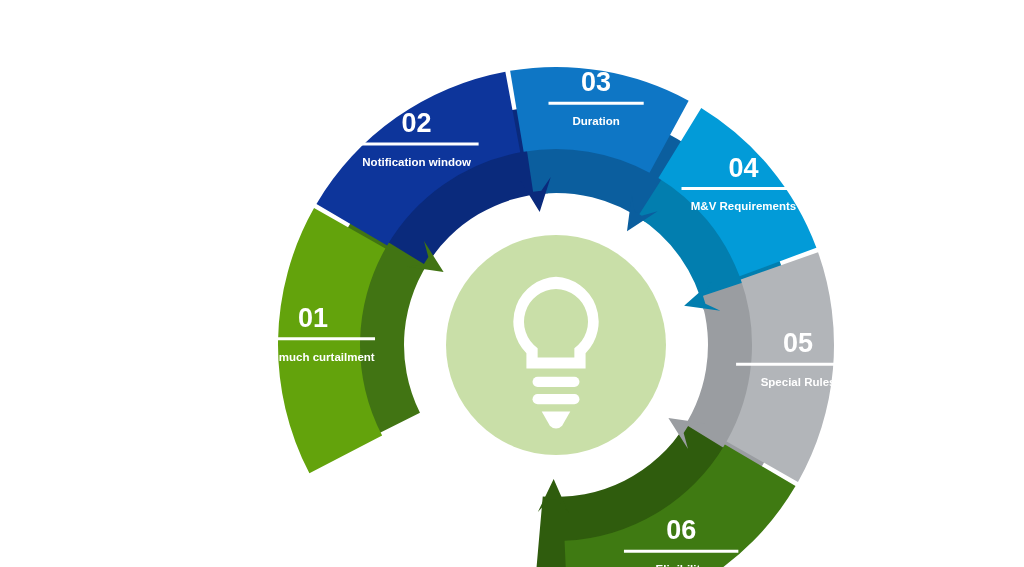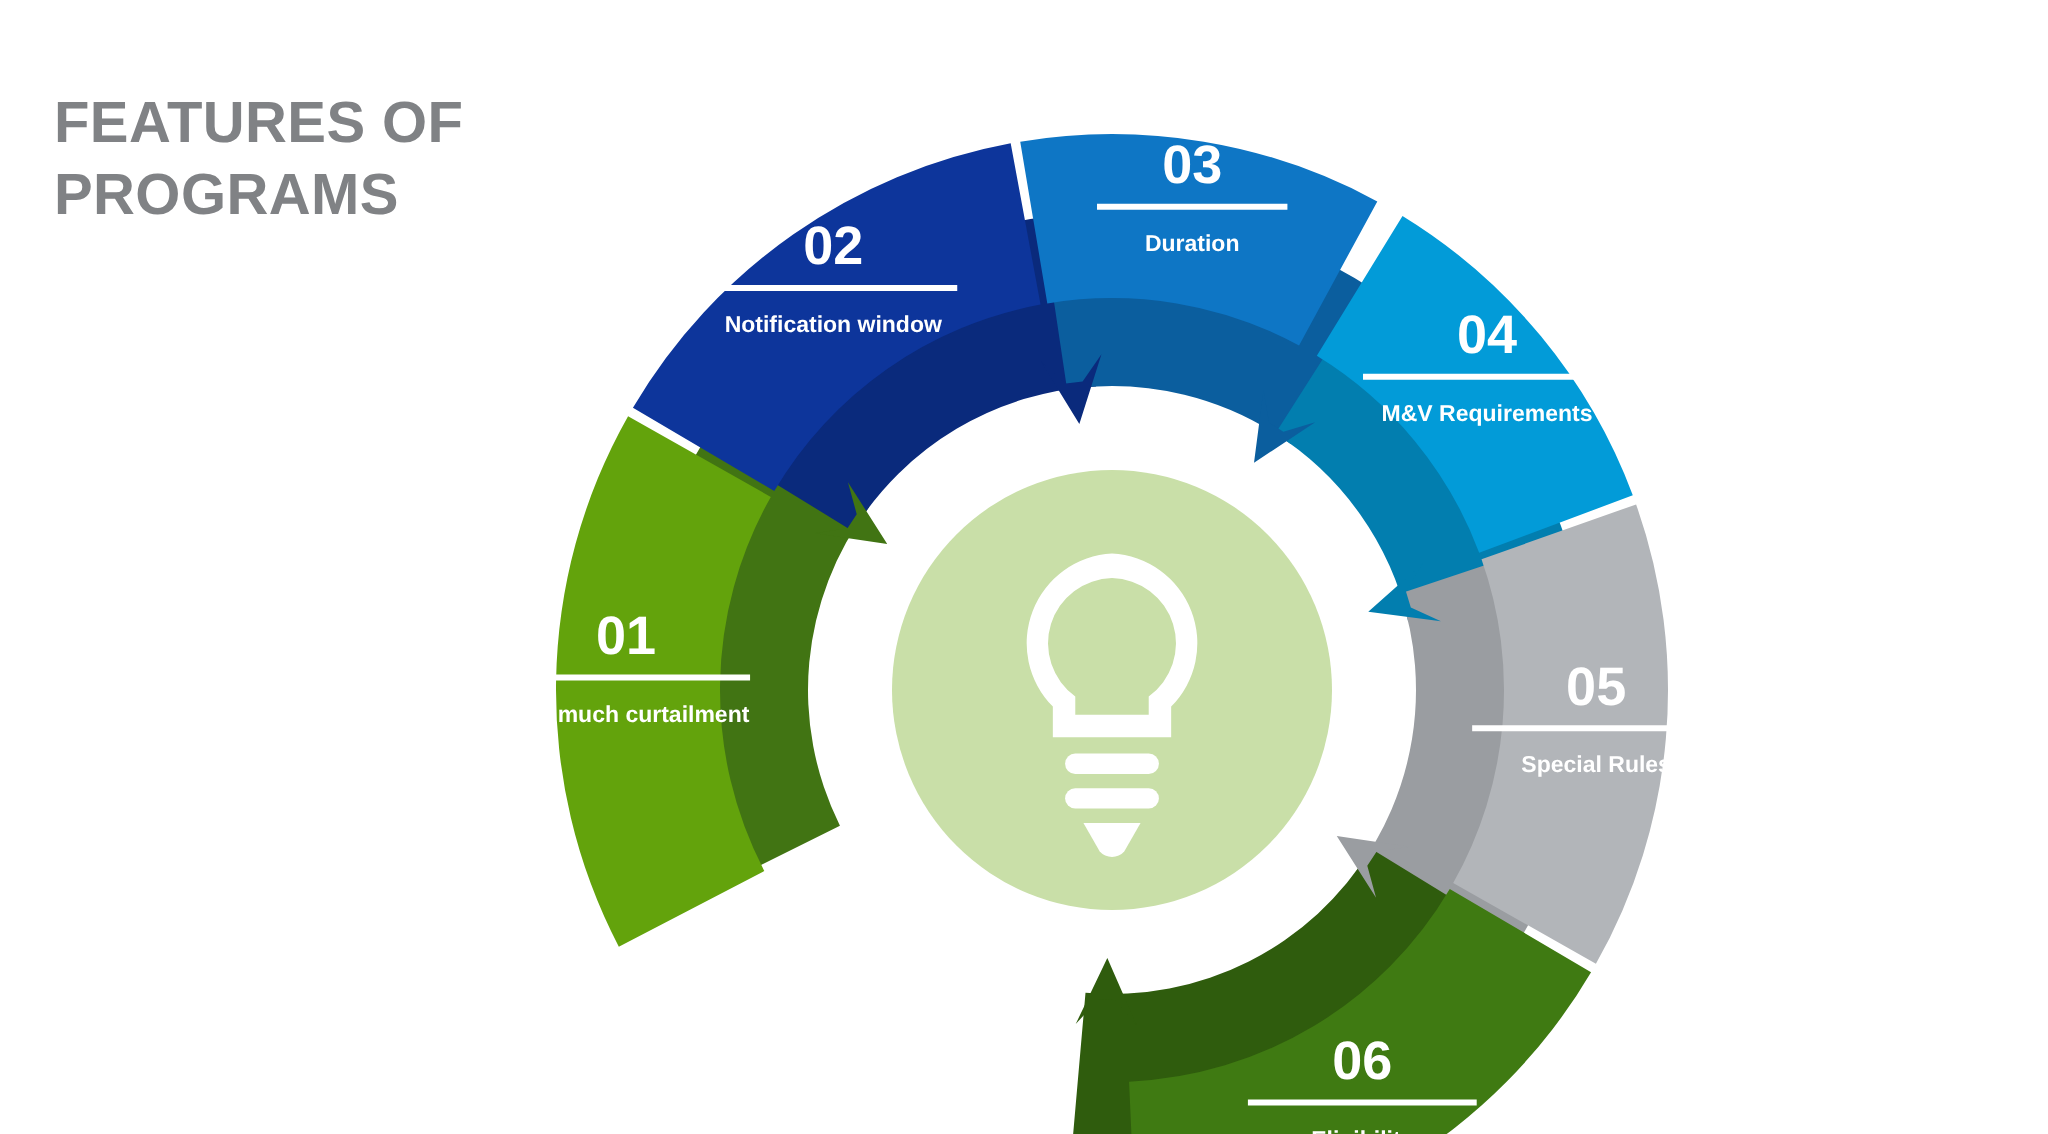--- a/index.html
+++ b/index.html
@@ -53,22 +53,20 @@
     stroke:#ffffff;
     stroke-width:3;
     stroke-linecap:butt;
   }
 </style>
 </head>
 <body>
 
 <div id="slide" style="background: rgb(255, 255, 255);">
 
-  <div id="title" style="color: rgb(128, 130, 133);">FEATURES OF
-PROGRAMS</div>
 
   <svg id="wheel" viewBox="0 0 1024 567">
     <defs>
       <clipPath id="clip-frame">
         <rect x="0" y="0" width="1024" height="567"></rect>
       </clipPath>
     </defs>
 
     <g clip-path="url(#clip-frame)">
 

